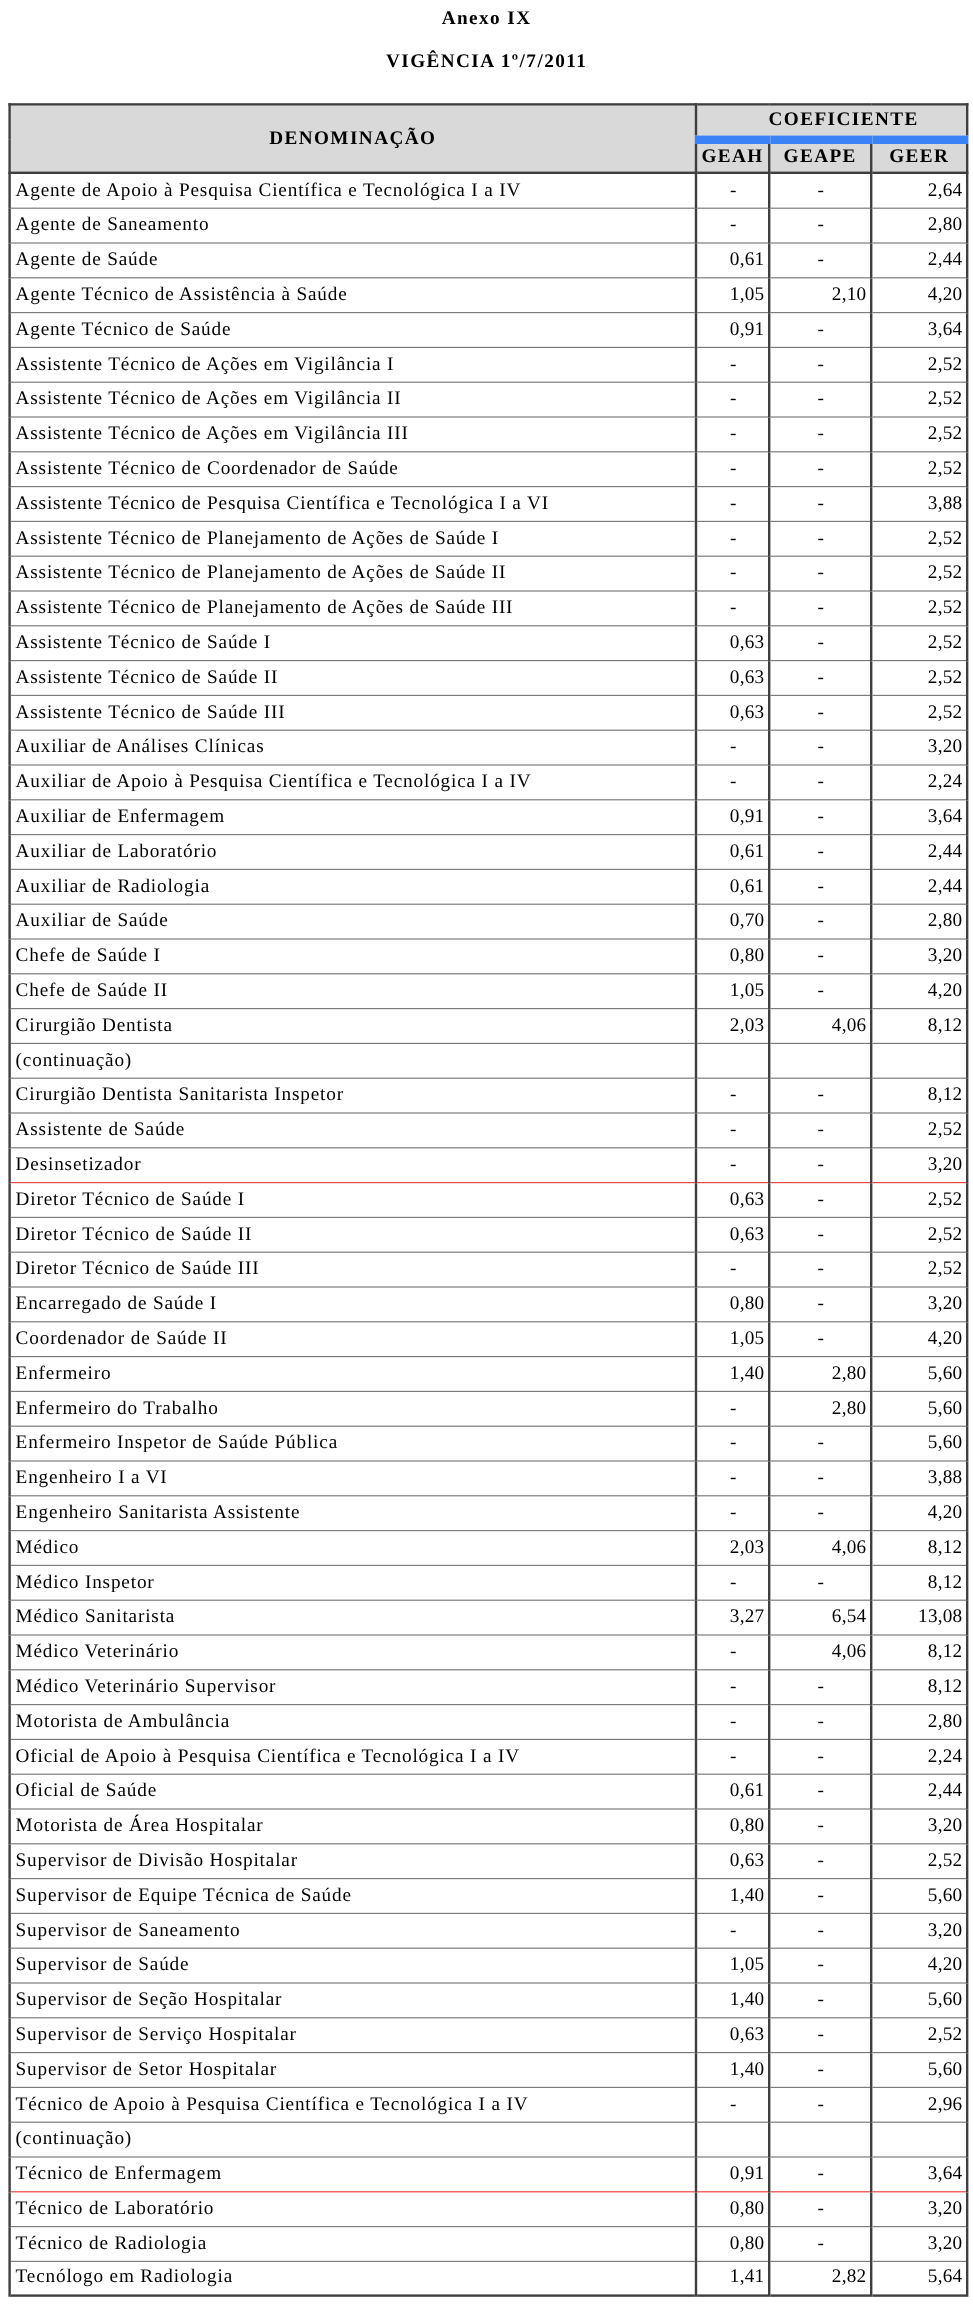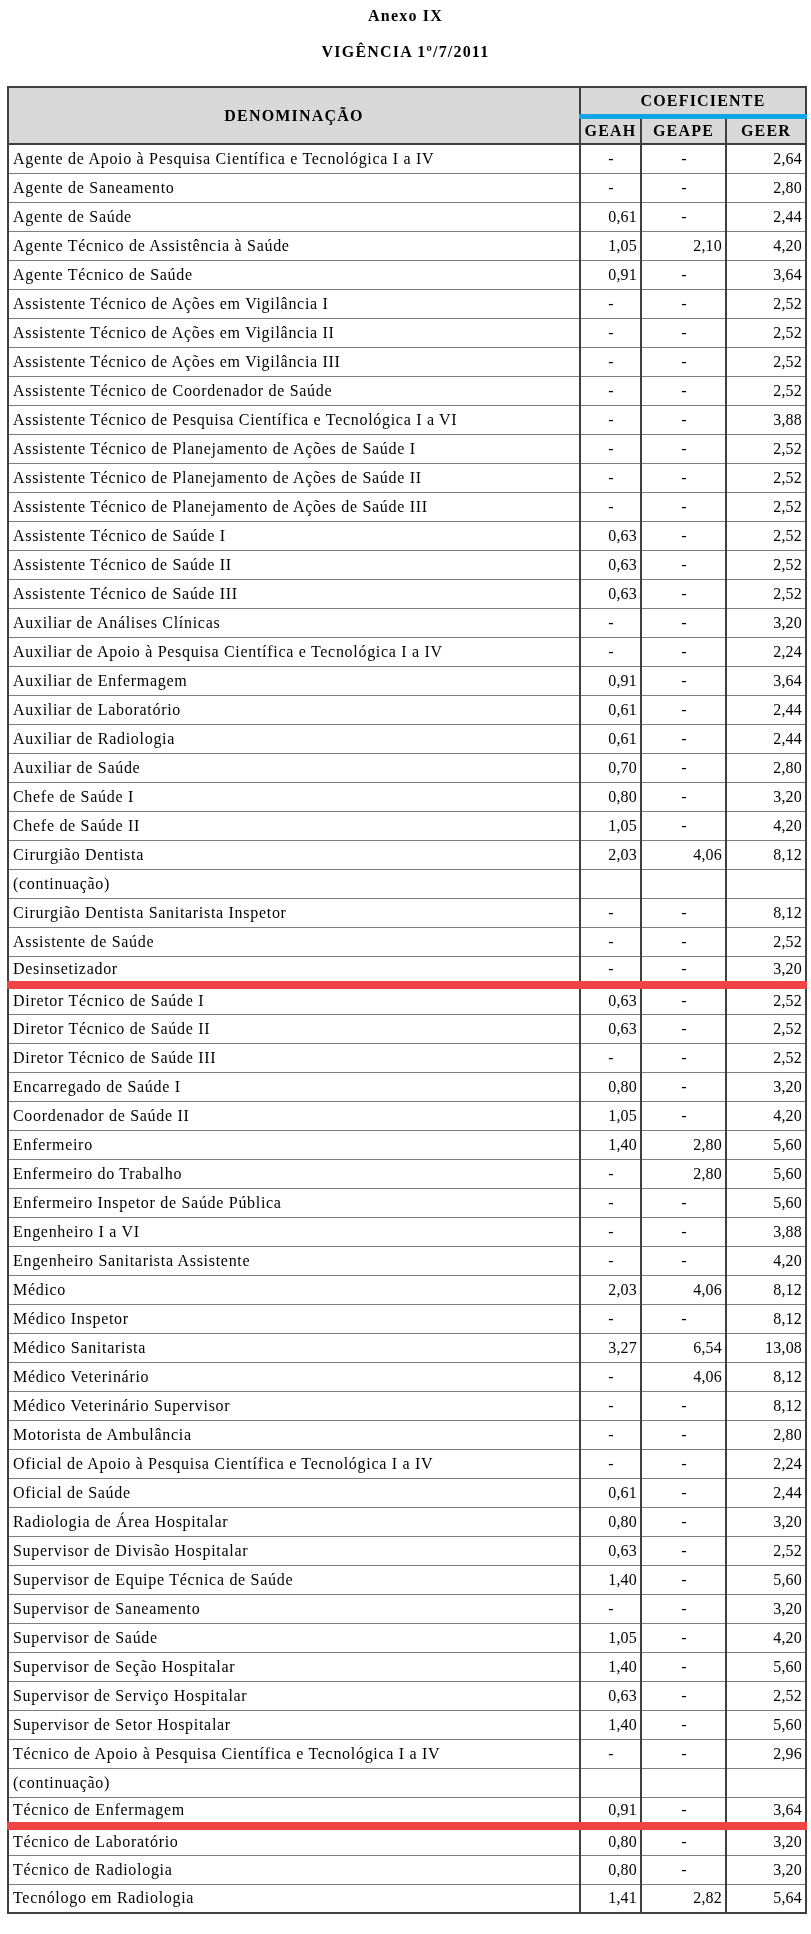--- a/index.html
+++ b/index.html
@@ -63,25 +63,25 @@
   thead th {
     background: #d9d9d9;
     font-weight: bold;
     text-align: center;
     letter-spacing: 1.2px;
     border-top: 2px solid #3f3f3f;
     border-bottom: 2px solid #3f3f3f;
   }
   thead tr.hdr-top { height: 29px; }
   thead tr.hdr-sub { height: 28px; }
-  th.coef { border-bottom: 5px solid #0ea5e9; padding-left: 21px; }
-  th.sub  { border-top: 4px solid #3b82f6; text-align: center; }
+  th.coef { border-bottom: 1px solid #0ea5e9; padding-left: 21px; }
+  th.sub  { border-top: 7px solid #3b82f6; text-align: center; }
 
   tbody tr { height: 29px; }
-  tbody tr.thick td { border-bottom: 8px solid #ef4444; font-family: Liberation Serif, serif; }
+  tbody tr.thick td { border-bottom: 1px solid #ef4444; font-family: Liberation Serif, serif; }
 
   td.name {
     text-align: left;
     padding-left: 4px;
     letter-spacing: 0.7px;
   }
   td.num {
     text-align: right;
     padding-right: 3px;
     letter-spacing: 0.2px;
@@ -393,21 +393,21 @@
           <td class="num dash">-</td>
           <td class="num">2,24</td>
         </tr>
         <tr>
           <td class="name">Oficial de Saúde</td>
           <td class="num">0,61</td>
           <td class="num dash">-</td>
           <td class="num">2,44</td>
         </tr>
         <tr>
-          <td class="name">Radiologia de Área Hospitalar</td>
+          <td class="name">Motorista de Área Hospitalar</td>
           <td class="num">0,80</td>
           <td class="num dash">-</td>
           <td class="num">3,20</td>
         </tr>
         <tr>
           <td class="name">Supervisor de Divisão Hospitalar</td>
           <td class="num">0,63</td>
           <td class="num dash">-</td>
           <td class="num">2,52</td>
         </tr>

